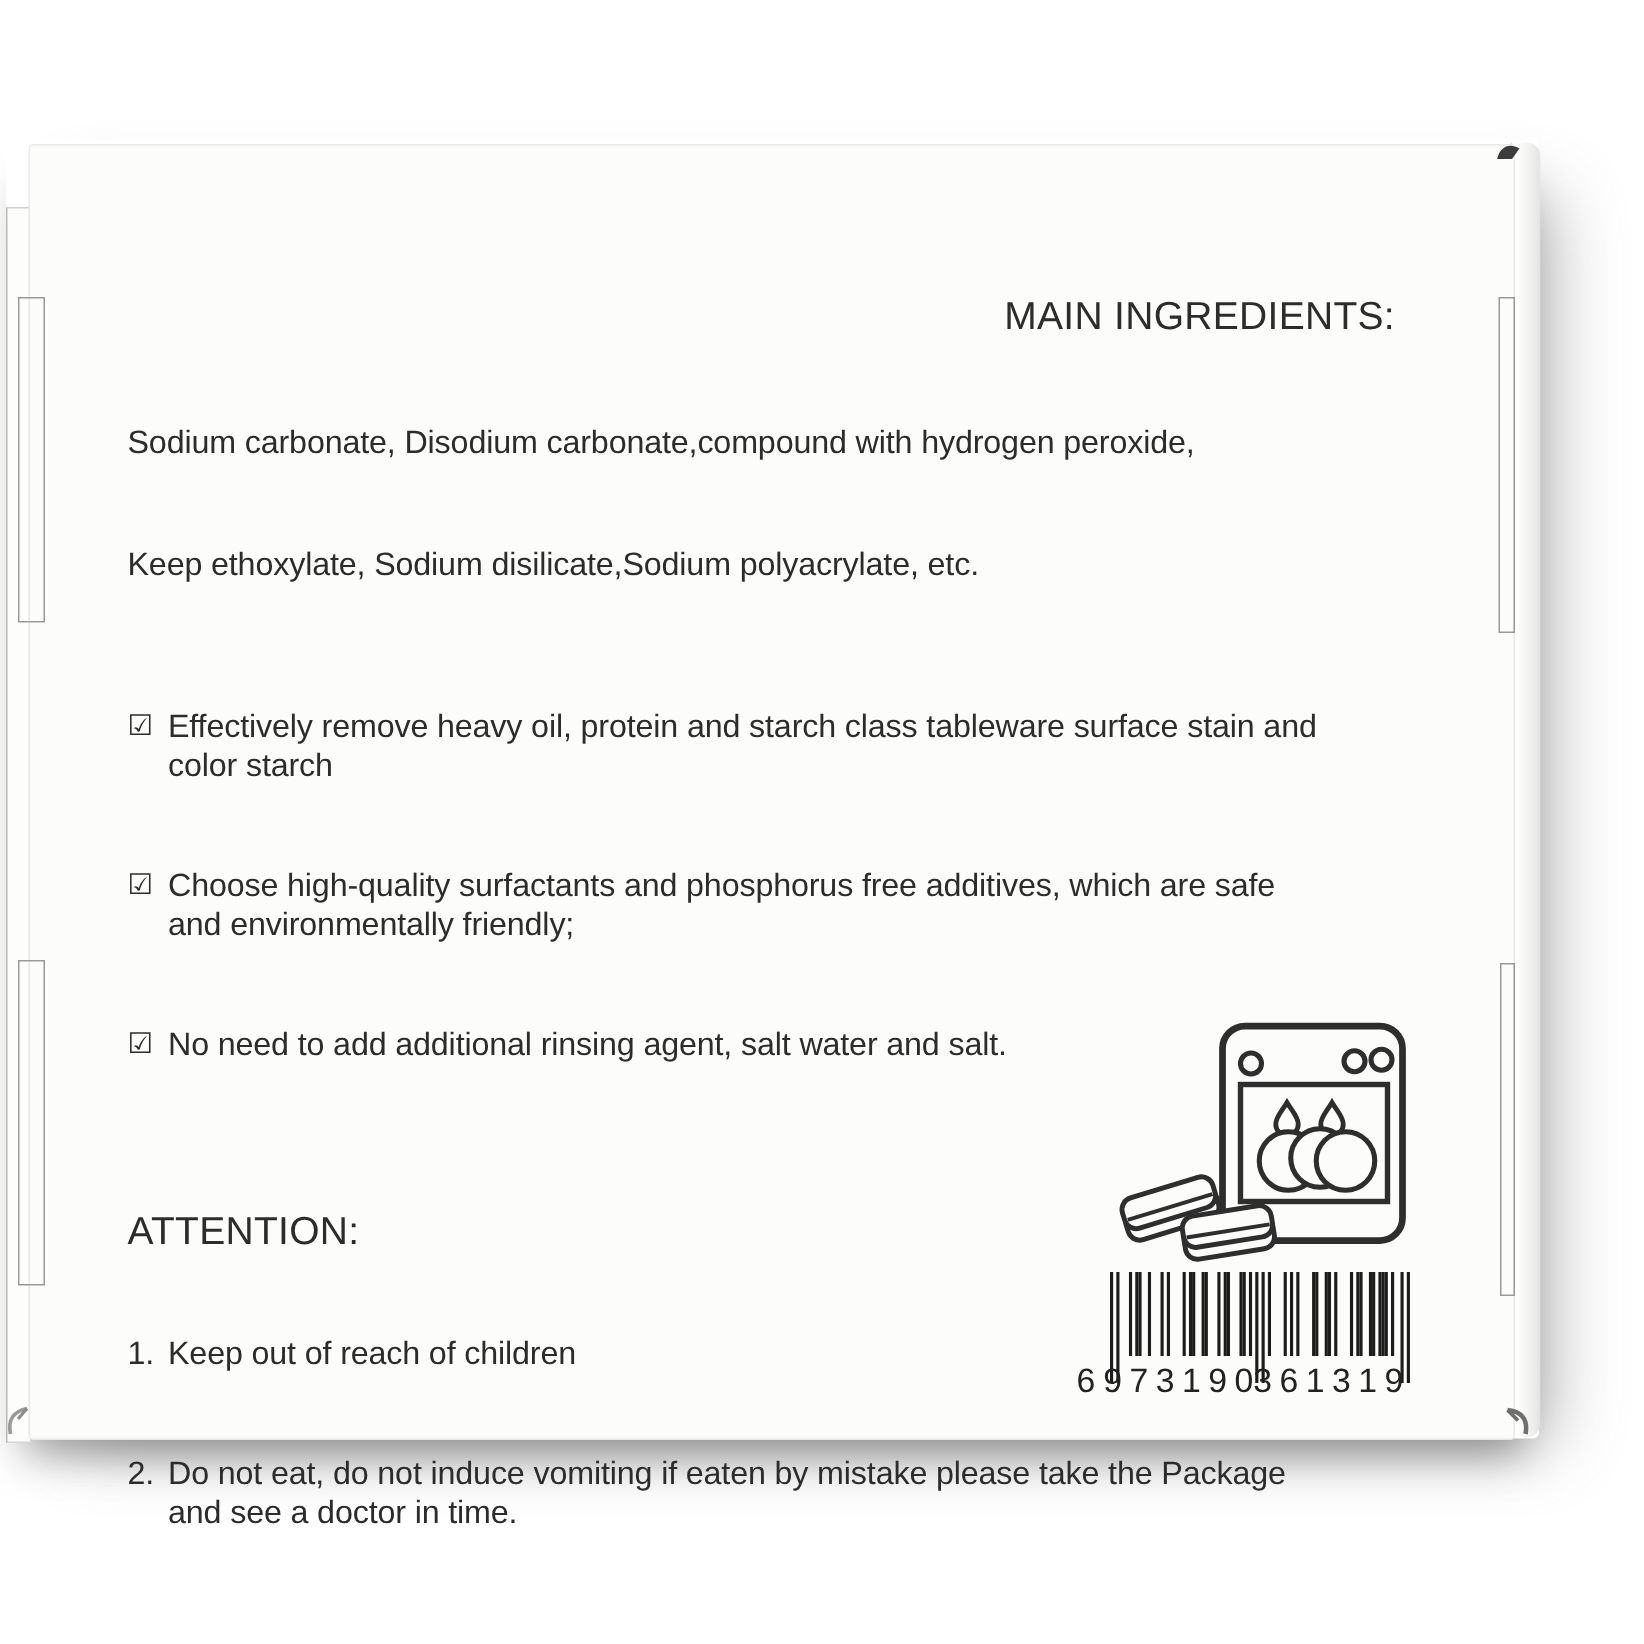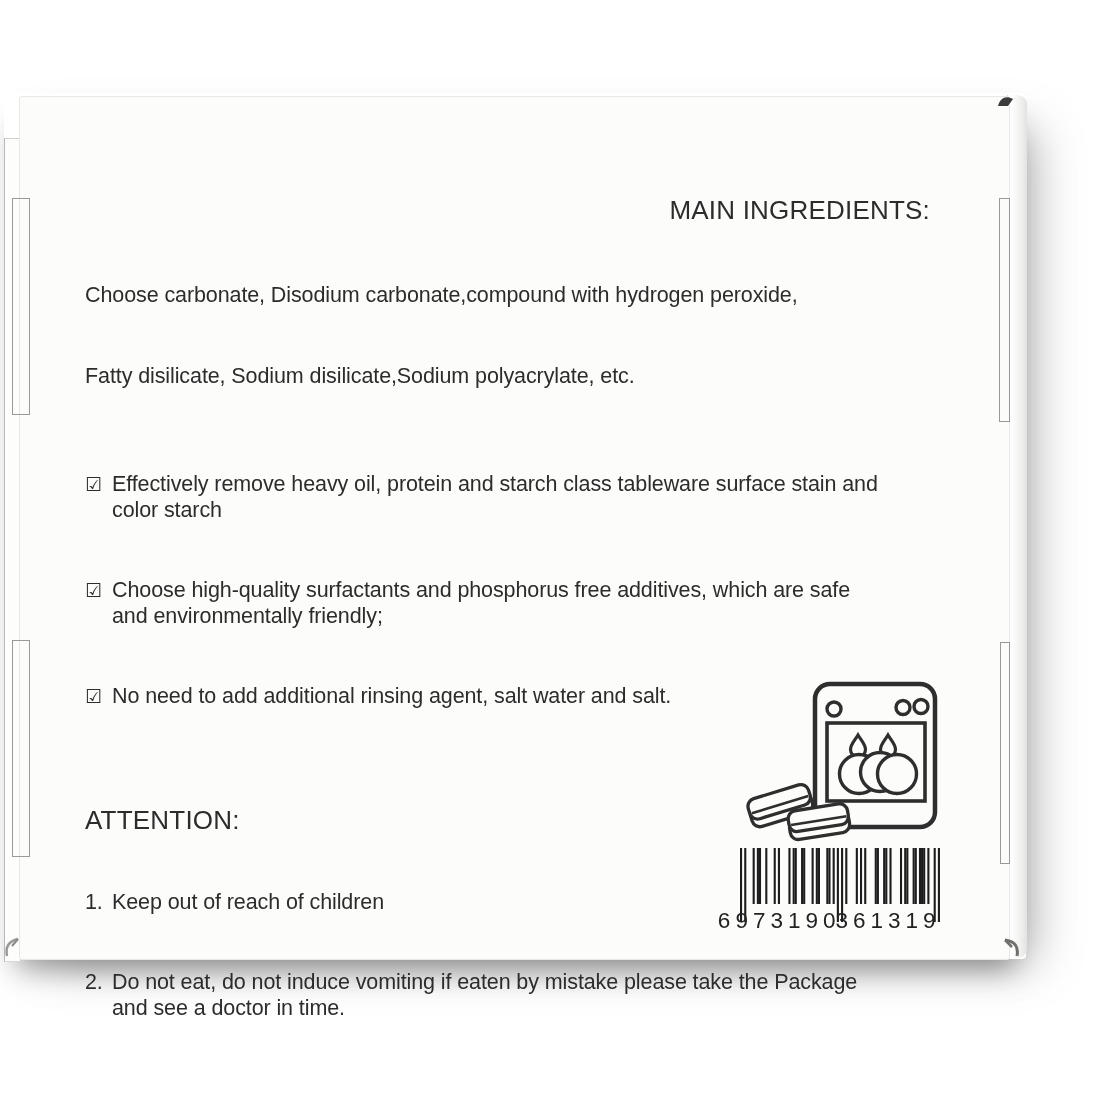--- a/index.html
+++ b/index.html
@@ -82,22 +82,22 @@
     <path d="M16,3 C7,5 3,10 5,20" stroke="#9a9a98" stroke-width="2.5" fill="none"></path>
     <path d="M16,3 L10,10" stroke="#8a8a88" stroke-width="2" fill="none"></path>
   </svg>
   <svg class="fold" style="left:1000px;top:936px" width="24" height="24">
     <path d="M5,4 C14,5 19,10 17,20" stroke="#6f6f6d" stroke-width="3" fill="none"></path>
     <path d="M5,4 L12,11" stroke="#6f6f6d" stroke-width="2.5" fill="none"></path>
   </svg>
 
   <div class="content">
     <div class="h-section h-main">MAIN INGREDIENTS:</div>
-    <div class="line27">Choose carbonate, Disodium carbonate,compound with hydrogen peroxide,</div>
-    <div class="line27">Fatty disilicate, Sodium disilicate,Sodium polyacrylate, etc.</div>
+    <div class="line27">Sodium carbonate, Disodium carbonate,compound with hydrogen peroxide,</div>
+    <div class="line27">Keep ethoxylate, Sodium disilicate,Sodium polyacrylate, etc.</div>
 
     <div class="row">
       <span class="mark">☑</span>
       <span class="txt">Effectively remove heavy oil, protein and starch class tableware surface stain and color starch</span>
     </div>
     <div class="row">
       <span class="mark">☑</span>
       <span class="txt">Choose high-quality surfactants and phosphorus free additives, which are safe and environmentally friendly;</span>
     </div>
     <div class="row">

